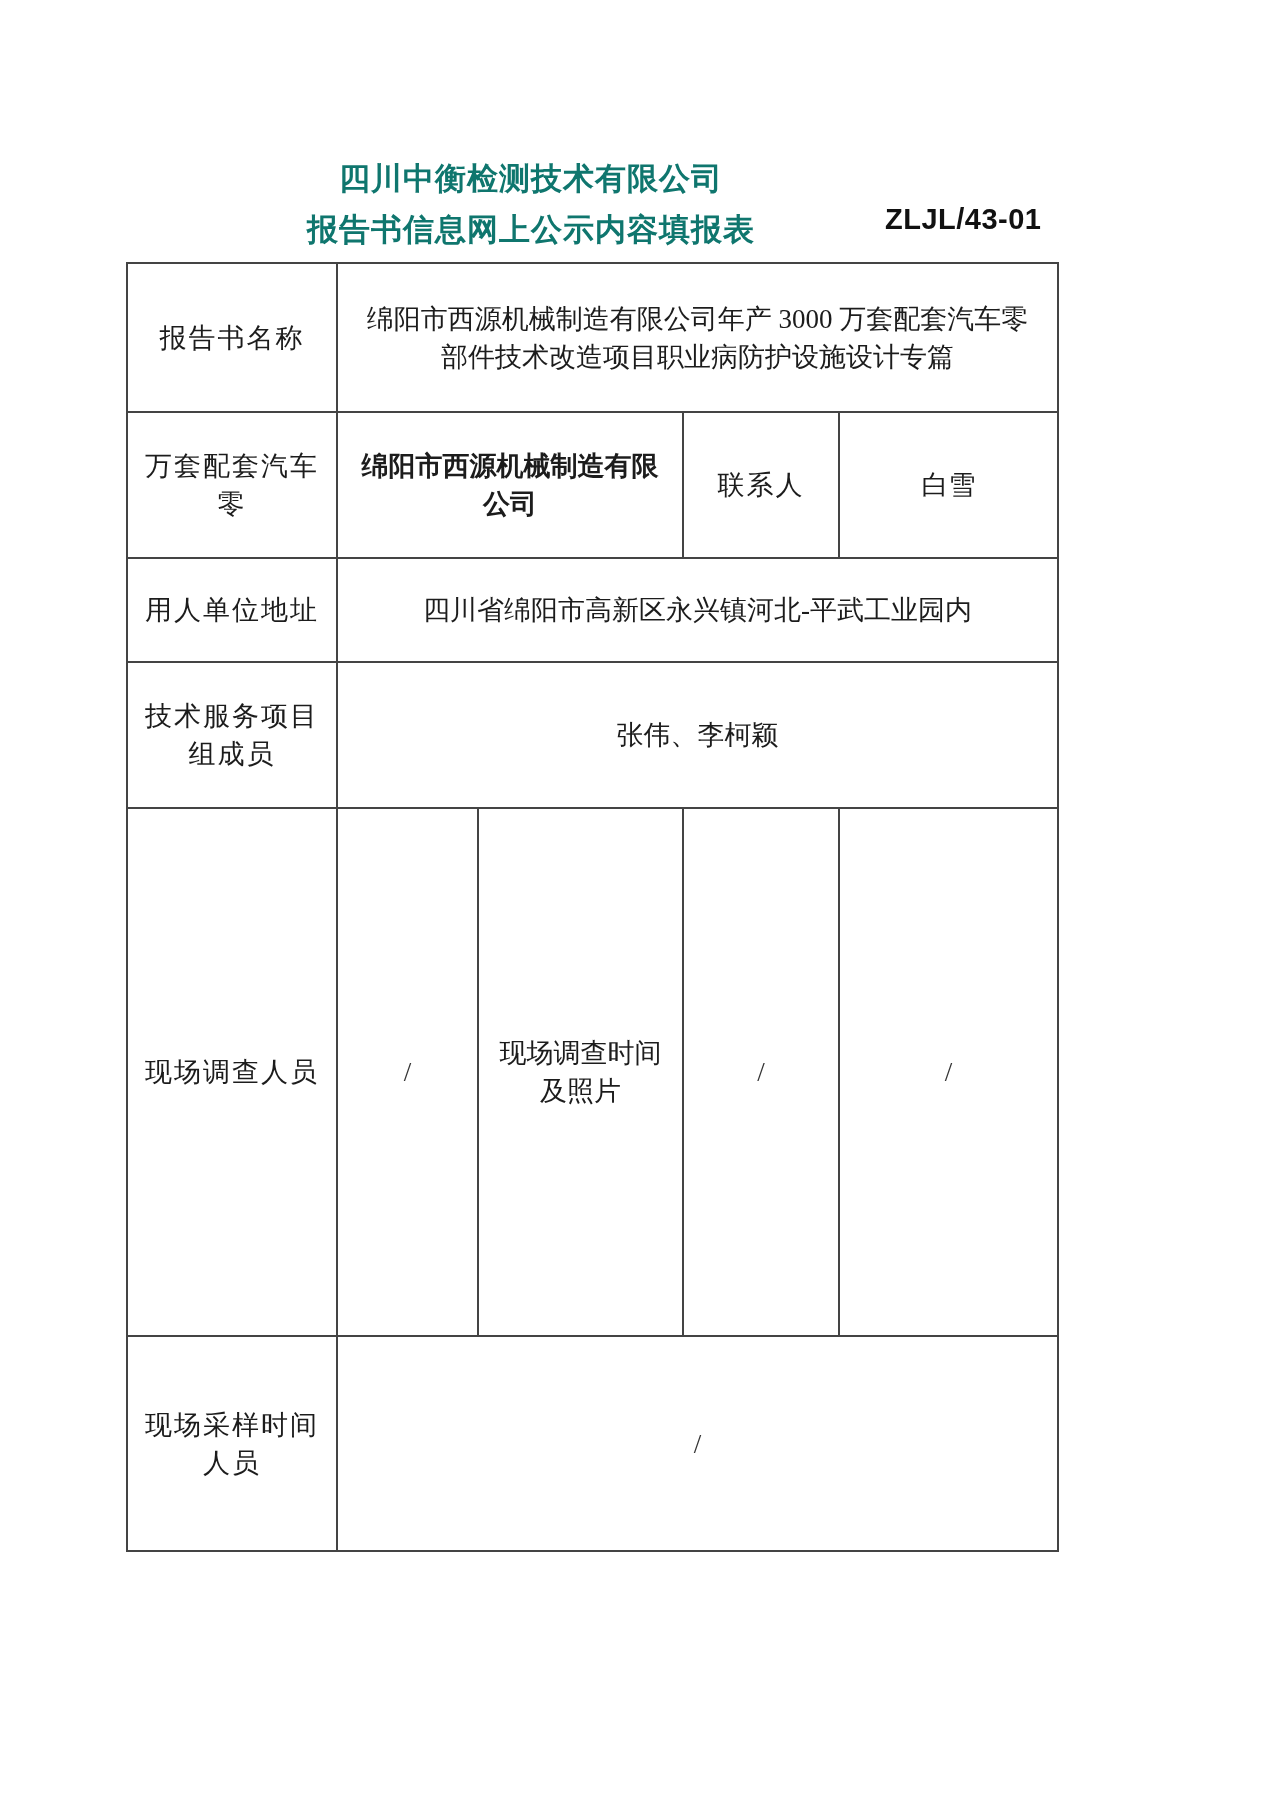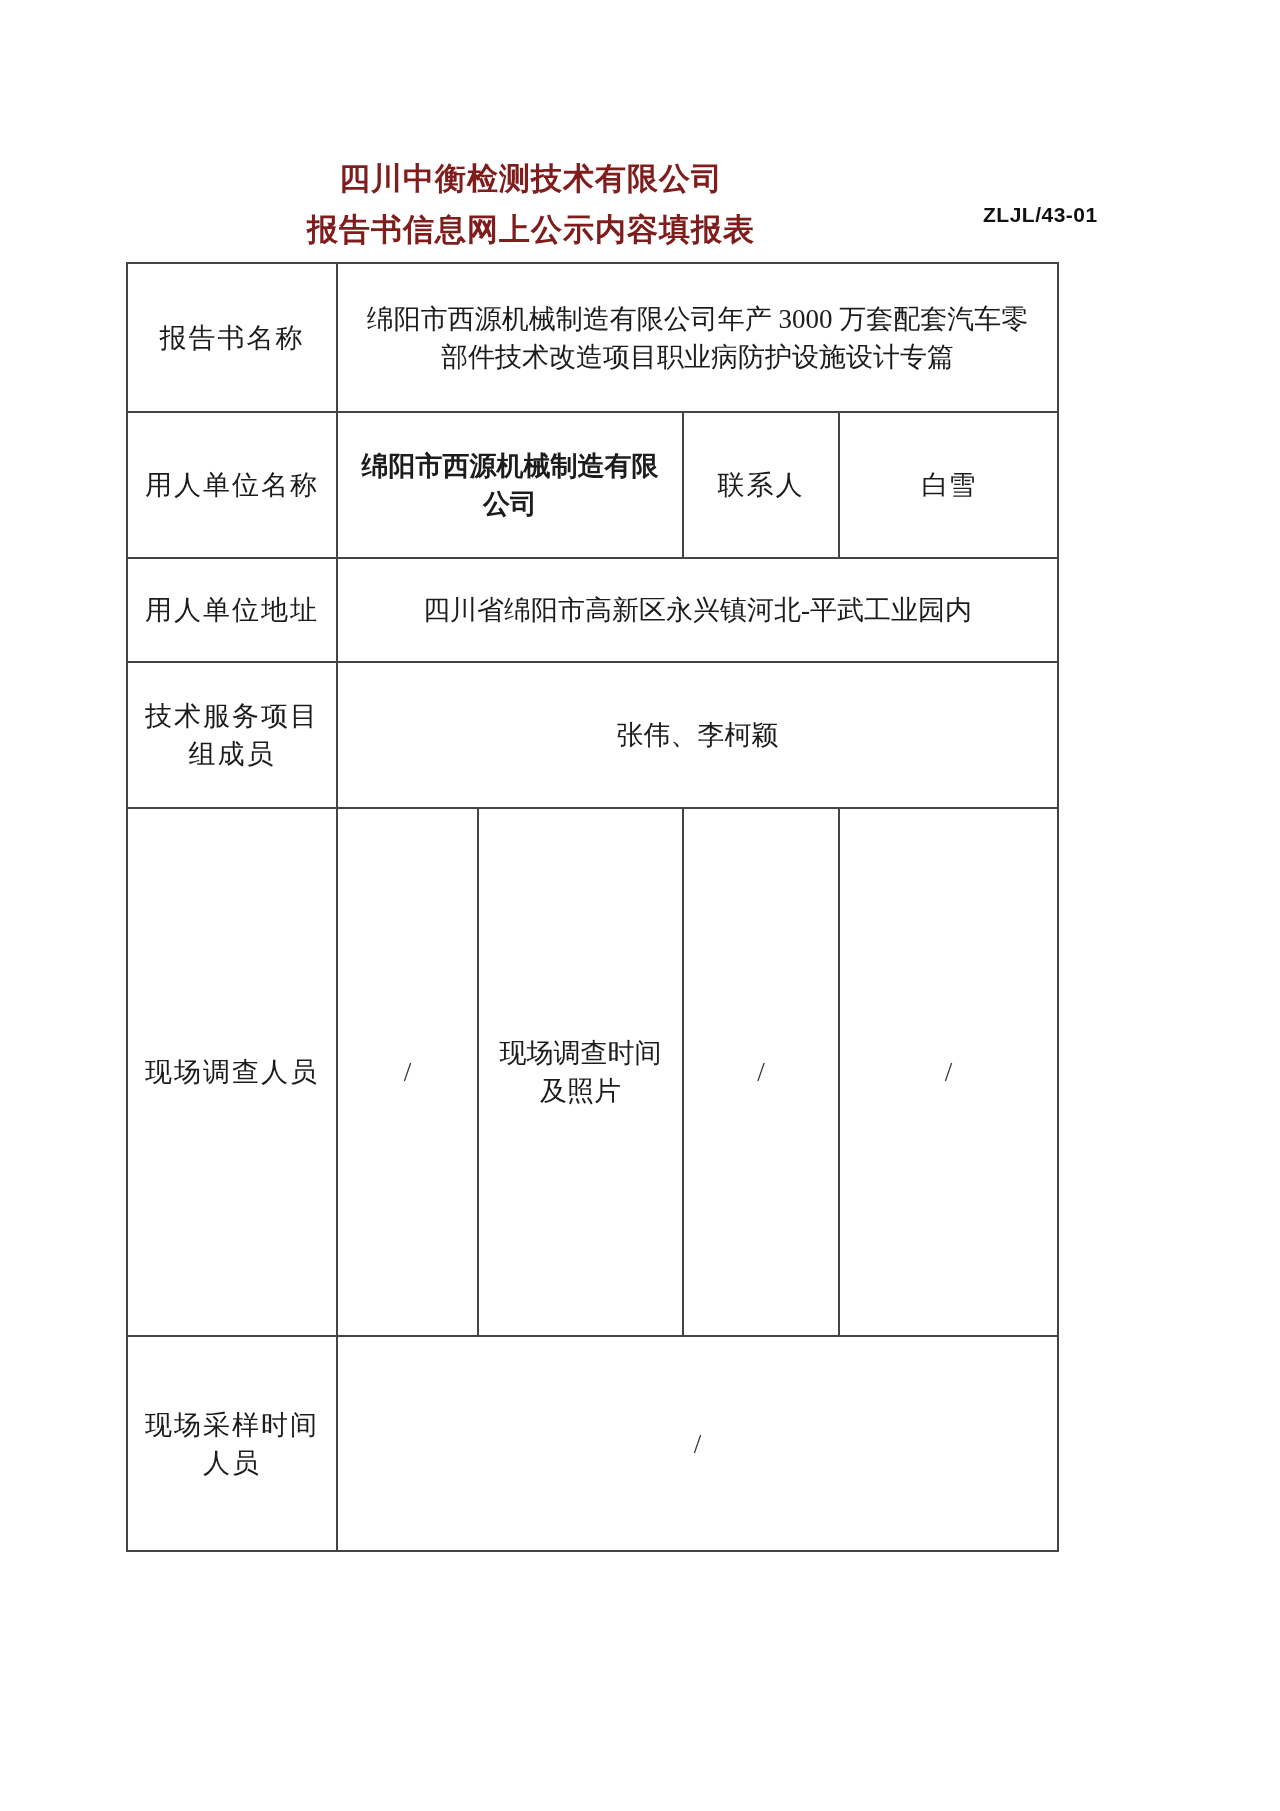--- a/index.html
+++ b/index.html
@@ -4,29 +4,29 @@
 <style>
   html,body { margin:0; padding:0; }
   body {
     width:1280px; height:1811px; background:#ffffff; position:relative;
     font-family:"Liberation Serif","DejaVu Serif",serif; color:#1c1c1c;
     overflow:hidden;
   }
   .doc-title {
     position:absolute; left:126px; width:810px; text-align:center;
     font-family:"Liberation Sans","DejaVu Sans",sans-serif;
-    font-weight:bold; font-size:31px; color:#7f1d1d; letter-spacing:1px;
+    font-weight:bold; font-size:31px; color:#0f766e; letter-spacing:1px;
     white-space:nowrap;
   }
   .title-company { top:158px; }
   .title-form { top:209px; }
   .form-code {
-    position:absolute; left:983px; top:203px;
+    position:absolute; left:885px; top:203px;
     font-family:"Liberation Sans","DejaVu Sans",sans-serif;
-    font-weight:bold; font-size:21px; color:#111; letter-spacing:0.5px;
+    font-weight:bold; font-size:29px; color:#111; letter-spacing:0.5px;
   }
   table.report {
     position:absolute; left:126px; top:262px;
     width:931px; height:1290px;
     border-collapse:collapse; table-layout:fixed;
   }
   table.report td {
     border:2px solid #444; padding:0 8px;
     font-size:27px; text-align:center; vertical-align:middle;
     line-height:38px;
@@ -55,21 +55,21 @@
       <col class="c4">
       <col class="c5">
   </colgroup>
   <tbody>
     <tr class="r1">
       <td class="label">报告书名称</td>
       <td class="preline" colspan="4">绵阳市西源机械制造有限公司年产 3000 万套配套汽车零
 部件技术改造项目职业病防护设施设计专篇</td>
     </tr>
     <tr class="r2">
-      <td class="label">用人单位名称</td>
+      <td class="label">万套配套汽车零</td>
       <td class="preline left" colspan="2">绵阳市西源机械制造有限
 公司</td>
       <td class="label">联系人</td>
       <td>白雪</td>
     </tr>
     <tr class="r3">
       <td class="label">用人单位地址</td>
       <td colspan="4">四川省绵阳市高新区永兴镇河北-平武工业园内</td>
     </tr>
     <tr class="r4">

